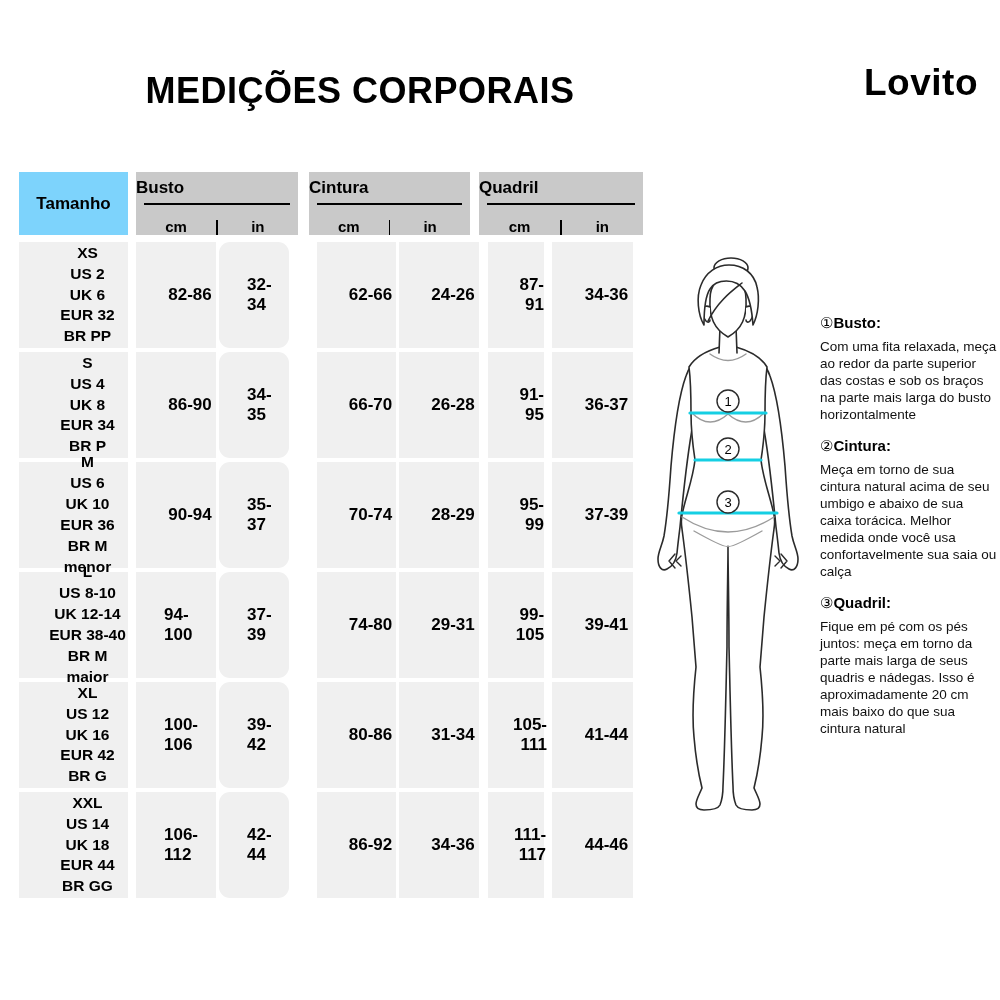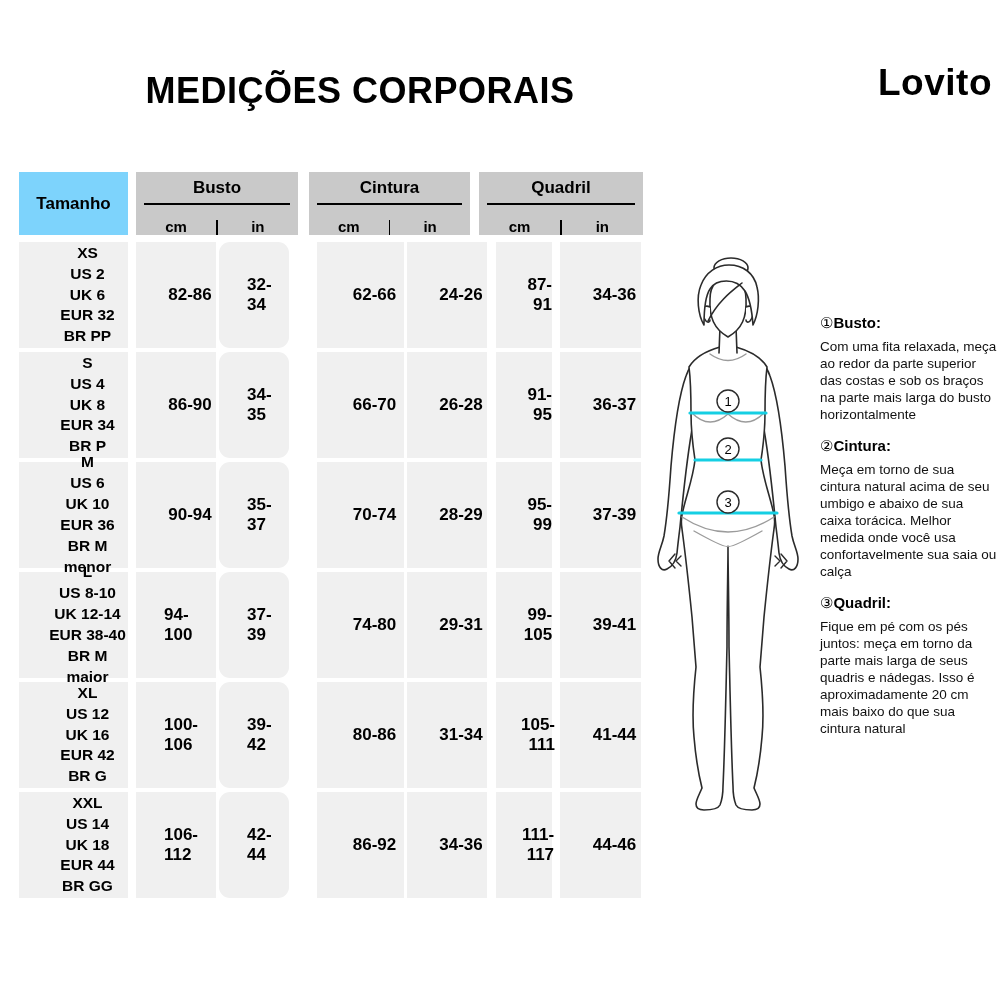--- a/index.html
+++ b/index.html
@@ -4,46 +4,46 @@
 <style>
   * { margin:0; padding:0; box-sizing:border-box; }
   html,body { background:#fff; }
   body { font-family:"Liberation Sans", sans-serif; color:#000; }
   #page { position:relative; width:1000px; height:1000px; background:#fff; overflow:hidden; }
 
   
   .title { position:absolute; left:0; top:70px; width:1000px; text-align:center;
            font-size:36px; font-weight:700; letter-spacing:.5px; }
   .title-inner { display:inline-block; transform:translateX(-140px); }
-  .brand { position:absolute; right:8px; top:62px; font-size:37px; font-weight:700; letter-spacing:.5px; }
+  .brand { position:absolute; right:22px; top:62px; font-size:37px; font-weight:700; letter-spacing:.5px; }
 
   
   .size-table { position:absolute; left:19px; top:172px; }
   .t-row { display:flex; margin-bottom:4px; }
   .t-row.header { margin-bottom:7px; }
 
   .cell { background:#f0f0f0; display:flex; align-items:center; justify-content:center;
           font-weight:700; font-size:17px; height:106px;padding-left:28px; }
   .size-cell { width:109px; margin-right:8px; font-size:15.5px; line-height:1.35;
                white-space:pre-line; text-align:center; }
   .c1 { width:80px; margin-right:3px; }
   .c2 { width:70px; margin-right:28px;border-radius:11px; }
-  .c3 { width:87px; margin-right:3px; }
+  .c3 { width:79px; margin-right:3px; }
   .c4 { width:80px; margin-right:9px; }
   .c5 { width:56px; margin-right:8px;text-align:right; }
   .c6 { width:81px; }
 
   .hdr-cell { background:#7dd3fc; height:63px; }
   .hdr-size { width:109px; margin-right:8px; display:flex; align-items:center; justify-content:center;
               font-weight:700; font-size:17px; }
   .hdr-group { background:#c9c9c9; height:63px; padding-top:6px; }
   .hdr-busto   { width:162px; margin-right:11px; }
   .hdr-cintura { width:161px; margin-right:9px; }
   .hdr-quadril { width:164px; }
-  .group-label { text-align:center; font-weight:700; font-size:17px; height:24px; }
+  .group-label { text-align:left; font-weight:700; font-size:17px; height:24px; }
   .group-rule  { height:1.5px; background:#000; margin:1px 8px 0 8px; }
   .unit-row { display:flex; align-items:flex-end; height:30px; }
   .unit { flex:1; text-align:center; font-weight:700; font-size:15px; }
   .unit-divider { width:1.5px; height:15px; background:#000; }
 
   
   .figure-wrap { position:absolute; left:648px; top:255px; width:160px; height:560px; }
 
   
   .instructions { position:absolute; left:820px; top:314px; width:178px; }

